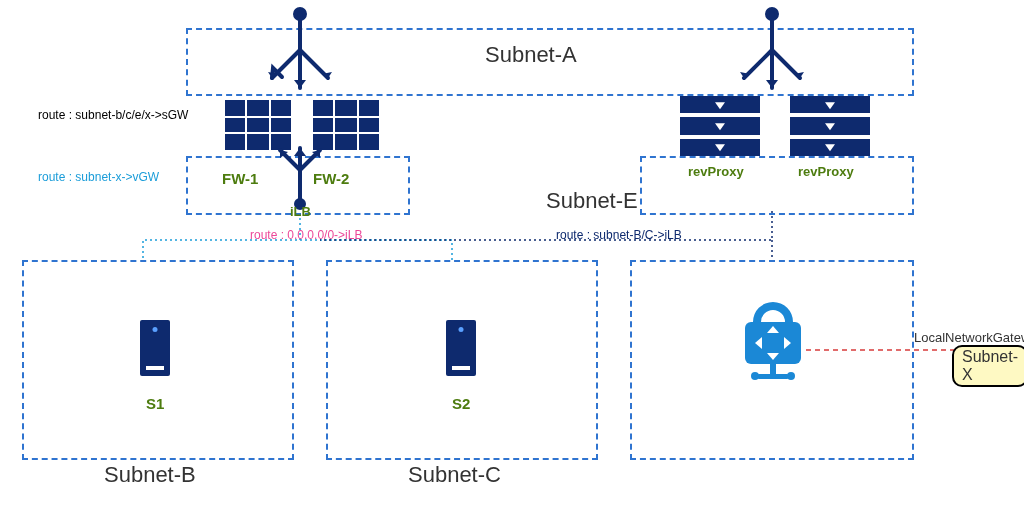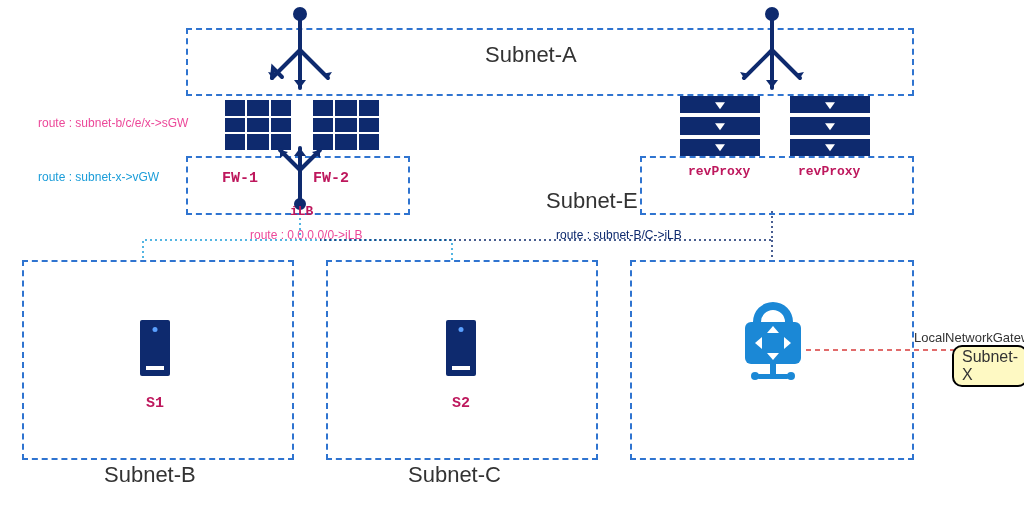--- a/index.html
+++ b/index.html
@@ -15,21 +15,21 @@
   .fw::before{height:2px;top:16px;box-shadow:0 16px 0 0 #fff;}
   .fw::after{width:2px;height:100%;left:20px;box-shadow:24px 0 0 0 #fff;top:0;}
   
   .rp{width:80px;height:60px;display:flex;flex-direction:column;gap:4px;}
   .rp .bar{flex:1;background:#0e2a6e;position:relative;}
   .rp .bar::after{content:"";position:absolute;left:50%;top:50%;transform:translate(-50%,-40%);border-left:5px solid transparent;border-right:5px solid transparent;border-top:7px solid #fff;}
   
   .server{width:30px;height:56px;background:#0e2a6e;border-radius:2px;position:relative;}
   .server::before{content:"";position:absolute;top:7px;left:50%;transform:translateX(-50%);width:5px;height:5px;background:#5aa0ff;border-radius:50%;}
   .server::after{content:"";position:absolute;bottom:6px;left:50%;transform:translateX(-50%);width:18px;height:4px;background:#0e2a6e;box-shadow:0 -6px 0 0 #fff inset;}
-  .tag{font-size:15px;color:#be185d;text-align:center;font-family:Liberation Mono, monospace;}
+  .tag{font-size:15px;color:#4d7c0f;text-align:center;}
   .lnk-label{font-size:13px;}
   .pill{border:2px solid #000;border-radius:10px;padding:1px 8px;font-size:16px;display:inline-block;background:#fef9c3;}
   svg{position:absolute;top:0;left:0;pointer-events:none;}
 </style>
 </head>
 <body>
 <div class="canvas">
 
 <div class="subnet-box" style="left:186px;top:28px;width:724px;height:64px;"></div>
 <div class="subnet-label" style="position:absolute;left:485px;top:42px;">Subnet-A</div>
@@ -88,21 +88,21 @@
       <div class="bar"></div>
 </div>
 <div class="rp" style="position:absolute;left:790px;top:96px;">
   <div class="bar"></div>
       <div class="bar"></div>
       <div class="bar"></div>
 </div>
 <div class="tag navy" style="position:absolute;left:688px;top:164px;font-size:13px;">revProxy</div>
 <div class="tag navy" style="position:absolute;left:798px;top:164px;font-size:13px;">revProxy</div>
 
-<div class="route-label" style="position:absolute;left:38px;top:116px;color:#ec4899;text-align:center;">route : subnet-b/c/e/x-&gt;sGW</div>
+<div class="route-label" style="position:absolute;left:38px;top:108px;color:#000000;text-align:center;">route : subnet-b/c/e/x-&gt;sGW</div>
 <div class="route-label azure" style="position:absolute;left:38px;top:170px;color:#1b9dd9;">route : subnet-x-&gt;vGW</div>
 
 <svg width="1024" height="507">
   <g stroke="#1b9dd9" stroke-width="1.5" fill="none" stroke-dasharray="2 3">
     <polyline points="300,218 300,240 143,240 143,260"></polyline>
     <polyline points="300,240 452,240 452,260"></polyline>
   </g>
   <g stroke="#0e2a6e" stroke-width="1.5" fill="none" stroke-dasharray="2 3">
     <polyline points="772,211 772,240 320,240"></polyline>
     <polyline points="772,240 772,260"></polyline>

